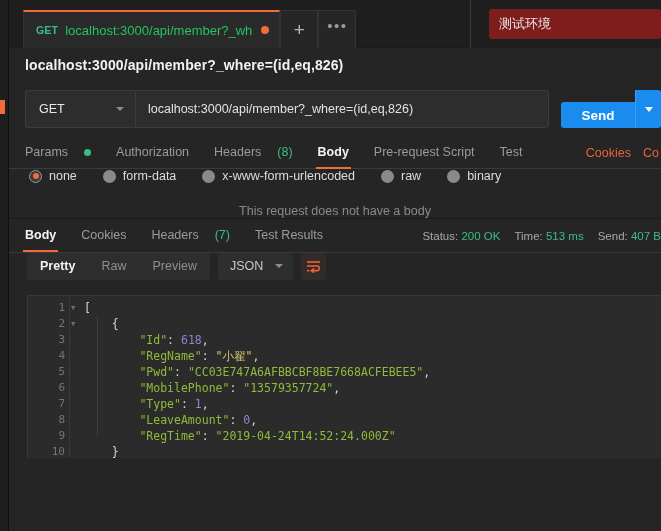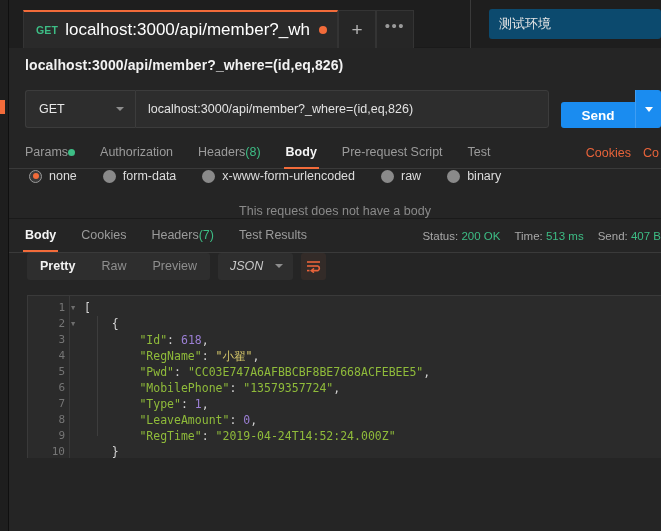--- a/index.html
+++ b/index.html
@@ -30,41 +30,41 @@
   }
   .tab-area { display: flex; align-items: flex-end; height: 48px; }
   .req-tab {
     height: 38px; min-width: 212px; background: #2a2a2a;
     border-top: 2px solid #f26b3a;
     border-left: 1px solid #343434; border-right: 1px solid #343434;
     display: flex; align-items: center; padding: 0 10px 0 12px; gap: 7px;
     margin-left: 14px;
   }
   .tab-method { color: #3dbd85; font-size: 10.5px; font-weight: bold; letter-spacing: .2px; }
-  .tab-title { color: #ffffff; font-size: 17px; white-space: nowrap; overflow: hidden; }
+  .tab-title { color: #22c55e; font-size: 13px; white-space: nowrap; overflow: hidden; }
   .tab-dot { width: 8px; height: 8px; border-radius: 50%; background: #f26b3a; flex: 0 0 8px; margin-left: 2px; }
   .tab-btn {
     width: 38px; height: 38px; background: #262626;
     border-left: 1px solid #343434; border-right: 1px solid #343434; border-top: 1px solid #343434;
     display: flex; align-items: center; justify-content: center;
     color: #a5a5a5;
   }
   .plus-glyph { font-size: 19px; line-height: 1; color: #b4b4b4; font-weight: 300; }
   .dots-glyph { font-size: 15px; letter-spacing: 1.5px; color: #9a9a9a; line-height: 1; position: relative; top: -4px; }
 
   .tab-filler { flex: 1 1 auto; height: 48px; border-bottom: 1px solid #1a1a1a; }
 
   
   .env-zone {
     position: absolute; right: 0; top: 0; height: 48px; width: 191px;
     background: #1e1e1e; border-left: 1px solid #3a3a3a;
     display: flex; align-items: center; padding-left: 18px;
   }
   .env-select {
-    height: 30px; flex: 1 1 auto; background: #0c4a6e; border-radius: 3px;
+    height: 30px; flex: 1 1 auto; background: #7f1d1d; border-radius: 3px;
     display: flex; align-items: center; padding: 0 10px;
     color: #e6e6e6; font-size: 13px;
   }
 
   
   .url-title-bar {
     height: 34px; flex: 0 0 34px; display: flex; align-items: center;
     padding-left: 16px; background: #252525;
   }
   .url-title { color: #f2f2f2; font-size: 14px; font-weight: bold; letter-spacing: .1px; }
@@ -100,21 +100,21 @@
     border-left: 1px solid #3f9df3; border-radius: 0 3px 3px 0;
   }
   .caret-white { width: 0; height: 0; border-left: 4px solid transparent; border-right: 4px solid transparent; border-top: 5px solid #ffffff; }
 
   
   .req-tabs {
     height: 33px; flex: 0 0 33px; display: flex; align-items: center;
     padding-left: 16px; border-bottom: 1px solid #3a3a3a; position: relative;
   }
   .rtab {
-    display: flex; align-items: center; gap: 0; height: 33px;
+    display: flex; align-items: center; gap: 16px; height: 33px;
     margin-right: 25px; color: #9b9b9b; font-size: 12.5px; position: relative;
   }
   .rtab.active { color: #f5f5f5; font-weight: bold; }
   .rtab.active::after {
     content: ""; position: absolute; left: -2px; right: -2px; bottom: 0; height: 2px; background: #f26b3a;
   }
   .green-dot { width: 7px; height: 7px; border-radius: 50%; background: #3dbd85; }
   .count { color: #3dbd85; font-size: 12.5px; font-weight: normal; }
   .rtabs-right { position: absolute; right: 0; top: 0; height: 33px; display: flex; align-items: center; gap: 12px; padding-right: 2px; }
   .link-orange { color: #e8633a; font-size: 12.5px; }
@@ -147,21 +147,21 @@
 
   
   .pretty-bar { height: 42px; flex: 0 0 42px; display: flex; padding-left: 18px; gap: 8px; }
   .seg { height: 27px; background: #2e2e2e; border-radius: 3px; display: flex; align-items: center; }
   .seg-item { padding: 0 13px; color: #8e8e8e; font-size: 12.5px; line-height: 27px; }
   .seg-item.active { color: #f2f2f2; font-weight: bold; }
   .fmt-box {
     height: 27px; background: #2e2e2e; border-radius: 3px; display: flex; align-items: center;
     gap: 12px; padding: 0 10px 0 12px;
   }
-  .fmt-label { color: #c9c9c9; font-size: 12.5px; font-style: italic; }
+  .fmt-label { color: #c9c9c9; font-size: 12.5px; }
   .wrap-btn {
     width: 25px; height: 27px; background: #332b28; border-radius: 3px;
     display: flex; align-items: center; justify-content: center;
   }
 
   
   .editor-wrap {
     flex: 1 1 auto; min-height: 0; margin: 0 0 0 18px; border-left: 1px solid #3a3a3a;
     border-top: 1px solid #3a3a3a; background: #2b2b2b; display: flex; overflow: hidden;
   }

